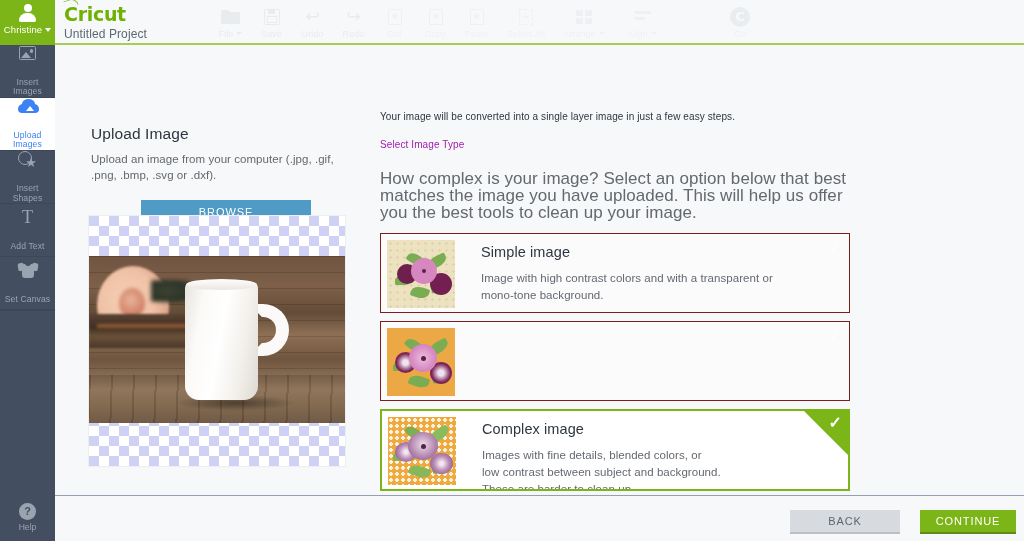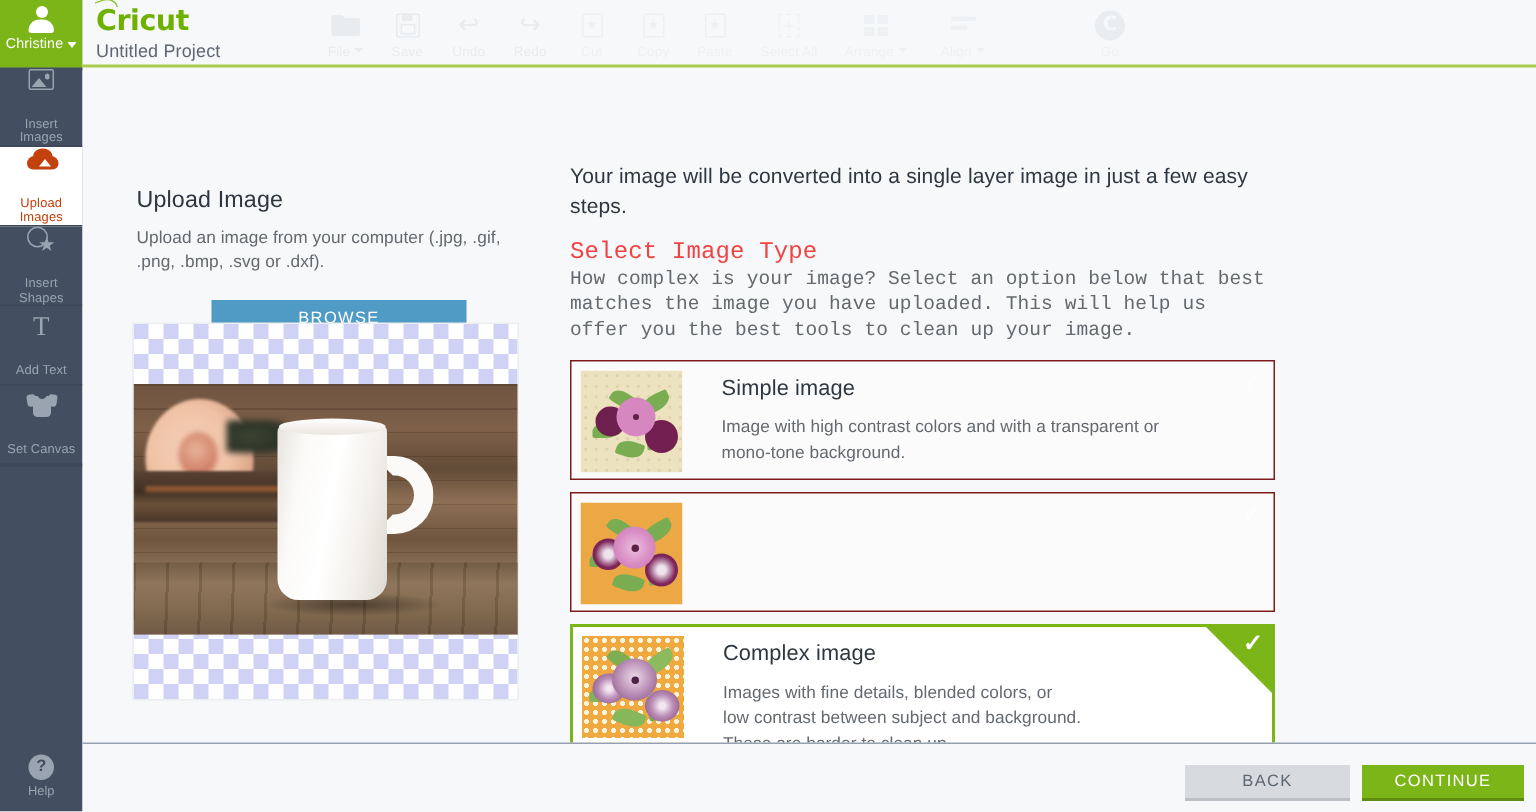--- a/index.html
+++ b/index.html
@@ -42,21 +42,21 @@
     border-top: 4px solid #ffffff;
   }
 
   .side-items { flex: 1 1 auto; display: flex; flex-direction: column; }
   .side-item {
     position: relative; height: 53px; color: #9aa3b0;
     display: flex; flex-direction: column; align-items: center;
     justify-content: center; gap: 16px; cursor: pointer;
     border-bottom: 1px solid #3c4758;
   }
-  .side-item.active { background: #ffffff; color: #c2410c; }
+  .side-item.active { background: #ffffff; color: #3b82f6; }
   .side-item .si-label {
     font-size: 8.6px; line-height: 9.6px; text-align: center;
     letter-spacing: .1px; white-space: pre-line;
   }
   .side-item .si-icon {
     width: 20px; height: 18px; display: flex;
     align-items: center; justify-content: center;
   }
   .side-filler { flex: 1 1 auto; border-top: 1px solid #3c4758; }
   .side-help {
@@ -287,29 +287,28 @@
     background: linear-gradient(180deg, #ffffff, #eae6e0);
   }
   .photo .handle {
     position: absolute; left: 160px; top: 48px; width: 40px; height: 52px;
     border: 13px solid #fbfaf8; border-left-color: transparent;
     border-radius: 0 26px 26px 0;
   }
 
   .type-pane { position: absolute; left: 325px; top: 60px; width: 470px; }
   .tp-lead {
-    font-size: 14px; color: #2e3640; line-height: 20px; letter-spacing: .1px;
+    font-size: 10px; color: #2e3640; line-height: 20px; letter-spacing: .1px;
   }
   .tp-head {
-    font-size: 16px; color: #ef4444; margin-top: 12px; letter-spacing: .1px; font-family: Liberation Mono, monospace;
+    font-size: 10px; color: #a21caf; margin-top: 12px; letter-spacing: .1px;
   }
   .tp-sub {
-    font-size: 13px; color: #63696f; line-height: 17px; margin-top: 0;
+    font-size: 17px; color: #63696f; line-height: 17px; margin-top: 20px;
     letter-spacing: .05px;
-    font-family: Liberation Mono, monospace;
   }
 
   .cards { margin-top: 12px; display: flex; flex-direction: column; gap: 8px; }
   .card {
     position: relative; height: 80px; background: #fbfbfc;
     border: 1px solid #7f1d1d; display: flex; align-items: flex-start;
     padding: 6px; cursor: pointer; overflow: hidden;
   }
   .card.selected { border: 2px solid #7cb518; background: #ffffff; height: 82px; }
   .thumb { width: 68px; height: 68px; flex: 0 0 68px; position: relative; overflow: hidden; }
@@ -356,21 +355,21 @@
     position: absolute; left: 55px; top: 495px; width: 969px; height: 46px;
     background: #f7f8f9; border-top: 1px solid #97a0b0;
   }
   .btn-back {
     position: absolute; right: 124px; top: 14px; width: 110px; height: 24px;
     background: #d7dade; border: none; border-bottom: 2px solid #bcc0c6;
     color: #5d6673; font-size: 11px; letter-spacing: .9px;
     font-family: "Liberation Sans", sans-serif; cursor: pointer;
   }
   .btn-continue {
-    position: absolute; right: 8px; top: 14px; width: 108px; height: 24px;
+    position: absolute; right: 8px; top: 14px; width: 96px; height: 24px;
     background: #7cb518; border: none; border-bottom: 2px solid #5f8c12;
     color: #ffffff; font-size: 11px; letter-spacing: .9px;
     font-family: "Liberation Sans", sans-serif; cursor: pointer;
   }
 </style>
 </head>
 <body>
 
 <div id="app">
 

